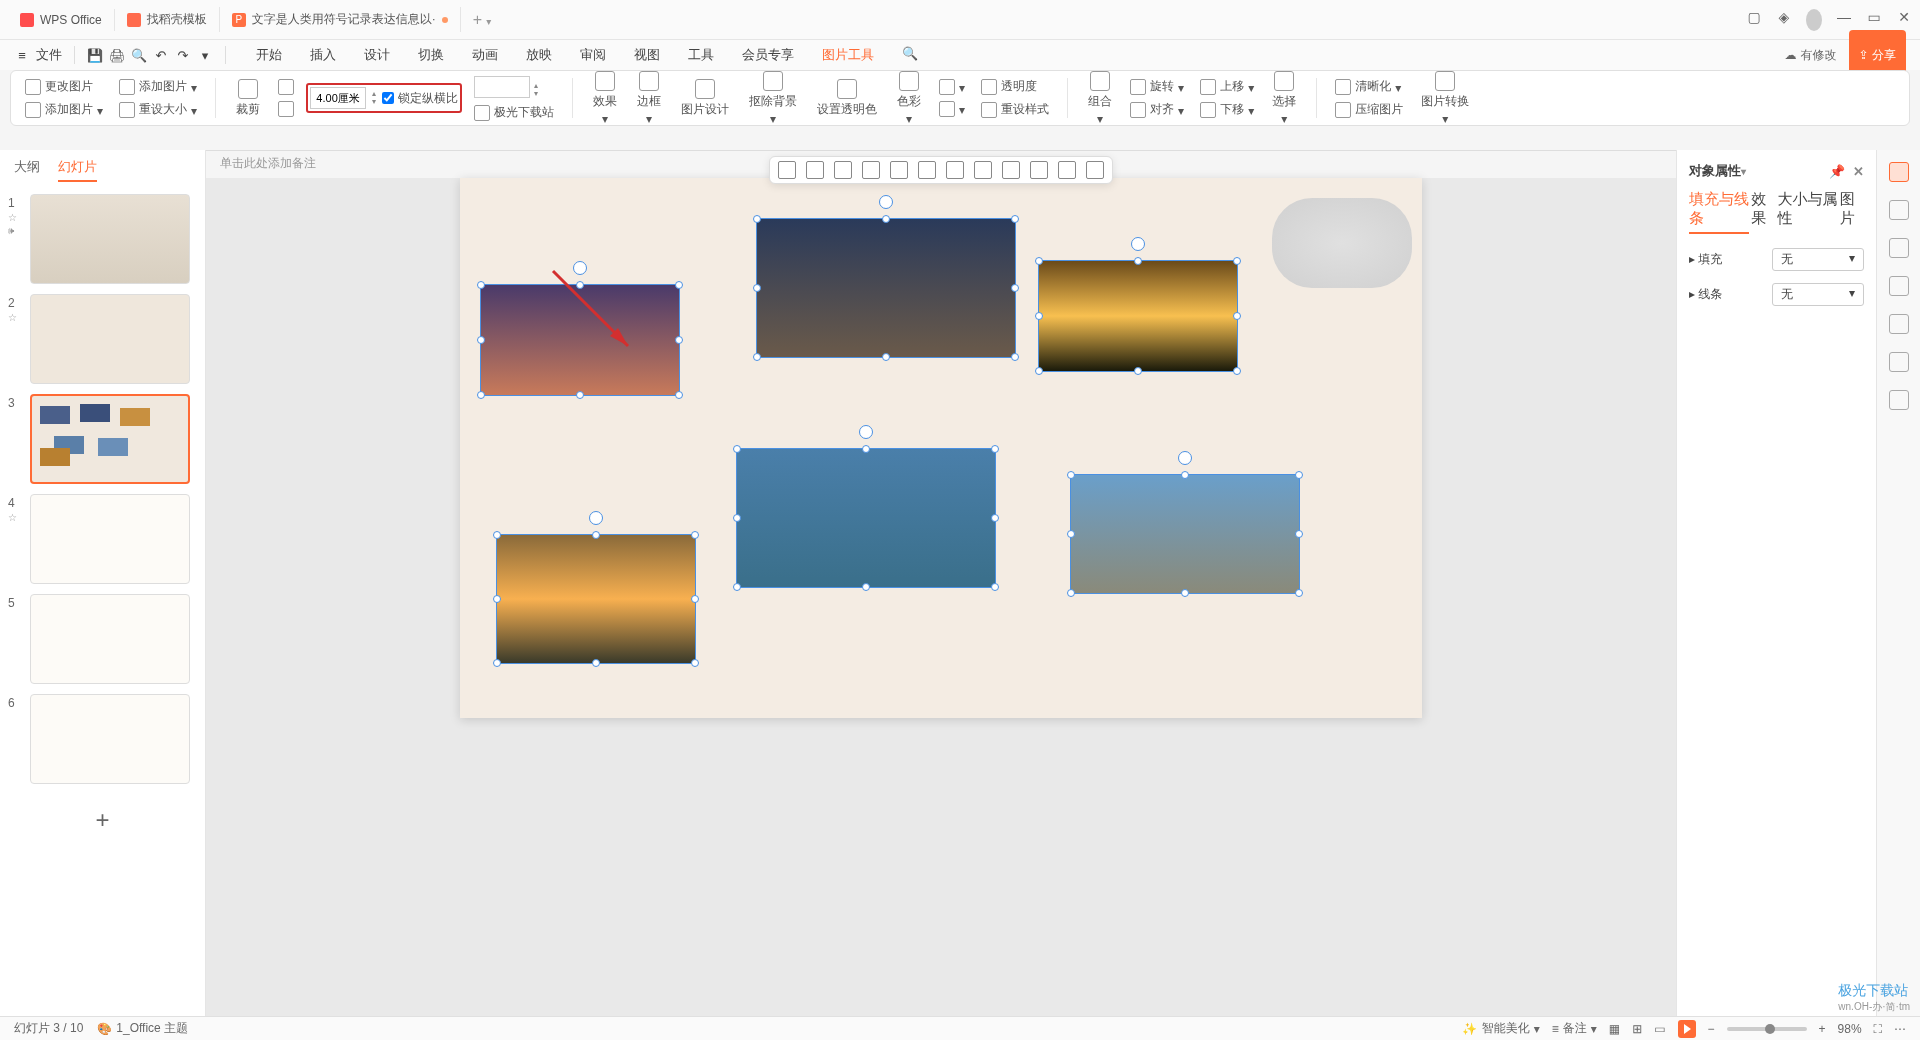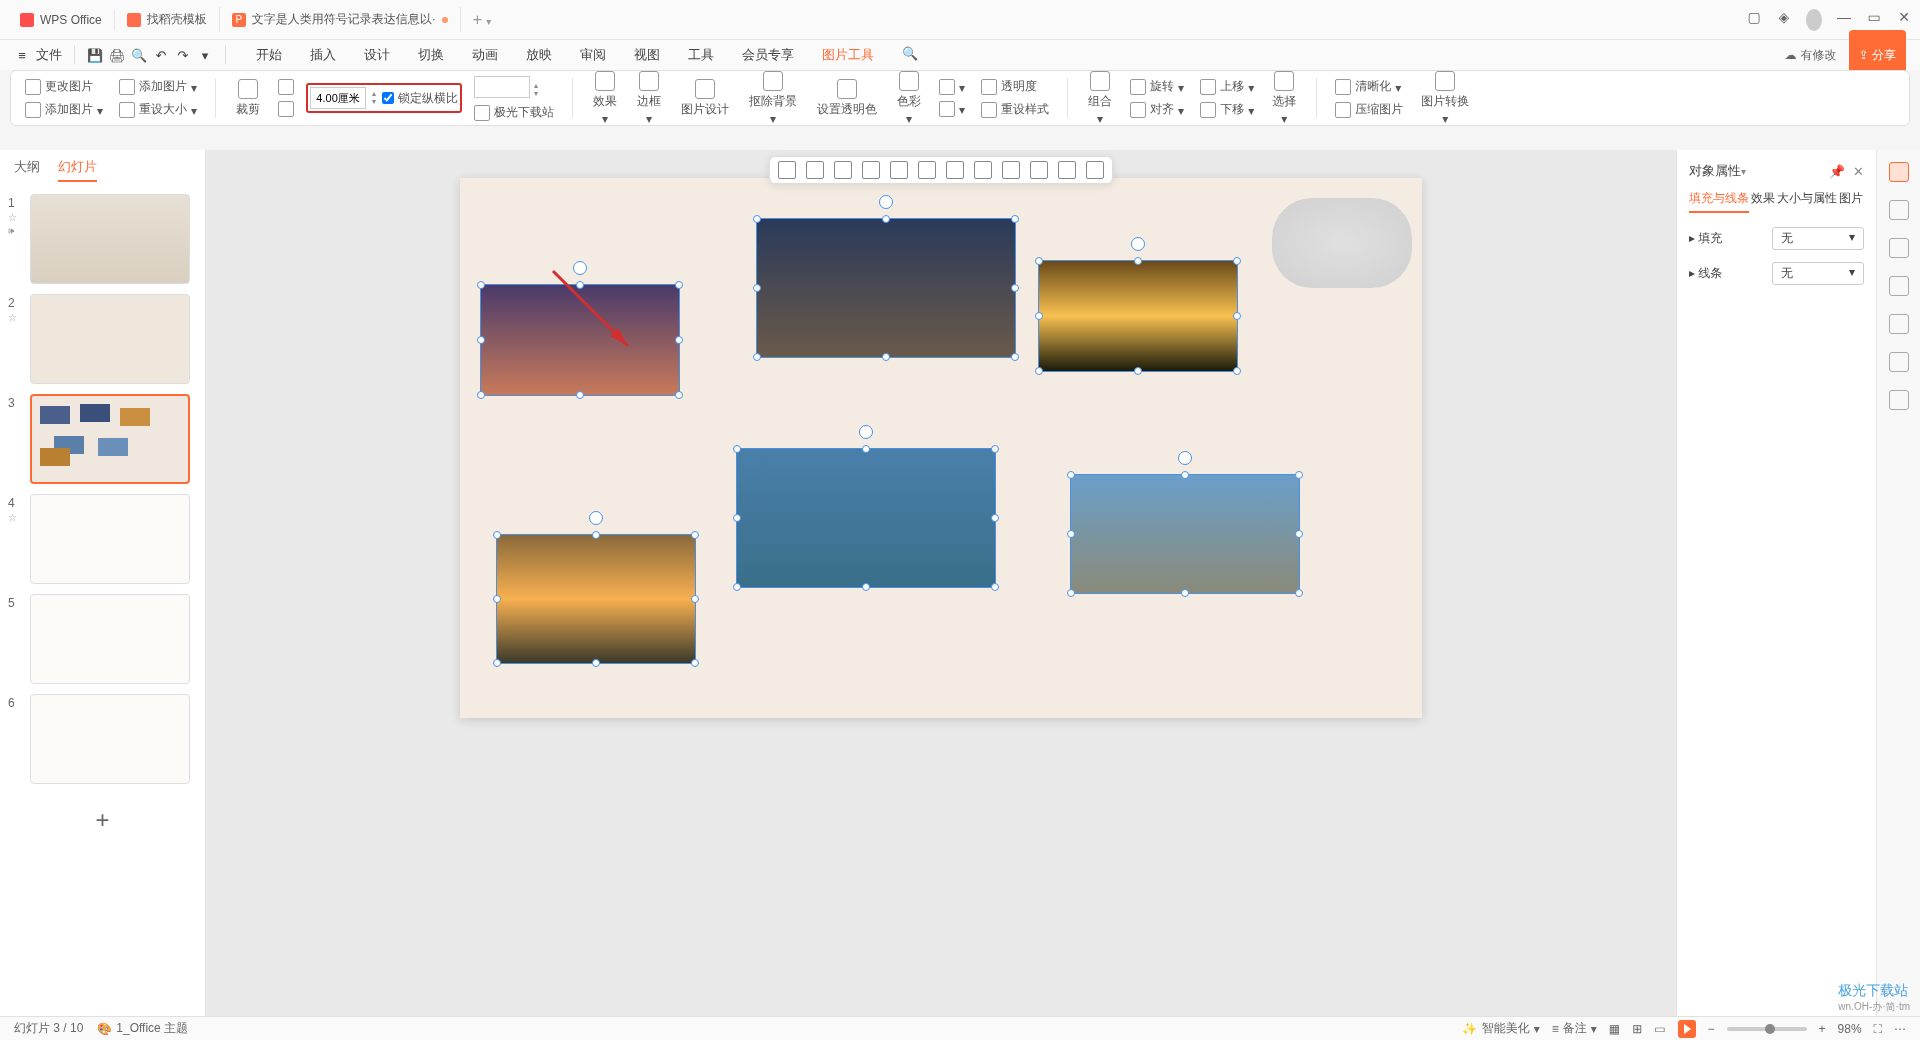--- a/index.html
+++ b/index.html
@@ -65,22 +65,22 @@
 .sel-img .handle { width: 8px; height: 8px; background: #fff; border: 1px solid #4a90e2; position: absolute; border-radius: 50%; }
 .sel-img .rot { width: 14px; height: 14px; border: 1px solid #4a90e2; border-radius: 50%; background: #fff; position: absolute; top: -24px; left: 50%; transform: translateX(-50%); }
 .h-tl { top: -4px; left: -4px; } .h-tr { top: -4px; right: -4px; }
 .h-bl { bottom: -4px; left: -4px; } .h-br { bottom: -4px; right: -4px; }
 .h-t { top: -4px; left: 50%; margin-left: -4px; } .h-b { bottom: -4px; left: 50%; margin-left: -4px; }
 .h-l { left: -4px; top: 50%; margin-top: -4px; } .h-r { right: -4px; top: 50%; margin-top: -4px; }
 .arrow-anno { position: absolute; top: 116px; left: 342px; width: 100px; height: 100px; pointer-events: none; z-index: 20; }
 .notes-bar { height: 28px; background: #f5f5f5; border-top: 1px solid #ddd; padding: 4px 14px; font-size: 12px; color: #999; }
 
 .prop-panel { width: 200px; background: #fff; border-left: 1px solid #e5e5e5; padding: 8px 12px; font-size: 13px; color: #444; }
-.prop-title { display: flex; align-items: center; gap: 0; padding: 4px 0 10px 0; }
-.prop-tabs { display: flex; gap: 2px; font-size: 12px; margin-bottom: 14px; }
+.prop-title { display: flex; align-items: center; gap: 0; padding: 4px 0 10px 0; font-weight: bold; }
+.prop-tabs { display: flex; gap: 2px; font-size: 15px; margin-bottom: 14px; }
 .prop-tabs span { cursor: pointer; padding-bottom: 4px; }
 .prop-tabs .active { color: #ff6b35; border-bottom: 2px solid #ff6b35; }
 .prop-row { display: flex; align-items: center; justify-content: space-between; margin-bottom: 12px; font-size: 12px; }
 .prop-row .sel { border: 1px solid #ccc; padding: 2px 8px; border-radius: 3px; width: 92px; display: flex; justify-content: space-between; cursor: pointer; }
 
 .sidebar-icons { width: 44px; background: #f8f8f8; border-left: 1px solid #e5e5e5; display: flex; flex-direction: column; align-items: center; gap: 18px; padding-top: 12px; }
 .sidebar-icons .sico { width: 20px; height: 20px; border: 1px solid #aaa; border-radius: 3px; cursor: pointer; }
 .sidebar-icons .sico.active { background: #ffe0d4; border-color: #ff6b35; }
 
 
@@ -400,20 +400,21 @@
             <span class="handle h-t"></span>
             <span class="handle h-b"></span>
             <span class="handle h-l"></span>
             <span class="handle h-r"></span>
         </div>
 
         <div style="position:absolute;top:20px;right:10px;width:140px;height:90px;background:radial-gradient(#e0e0e0,#d0d0d0);border-radius:40px;"></div>
       </div>
       <div style="height:120px;"></div>
     </div>
+    <div class="notes-bar">单击此处添加备注</div>
   </div>
 
   <div class="prop-panel">
     <div class="prop-title">
       <span>对象属性</span>
       <span style="font-size:10px;color:#888;">▾</span>
       <span style="margin-left:auto;display:flex;gap:8px;">
         <span style="color:#888;">📌</span>
         <span style="color:#888;">✕</span>
       </span>

